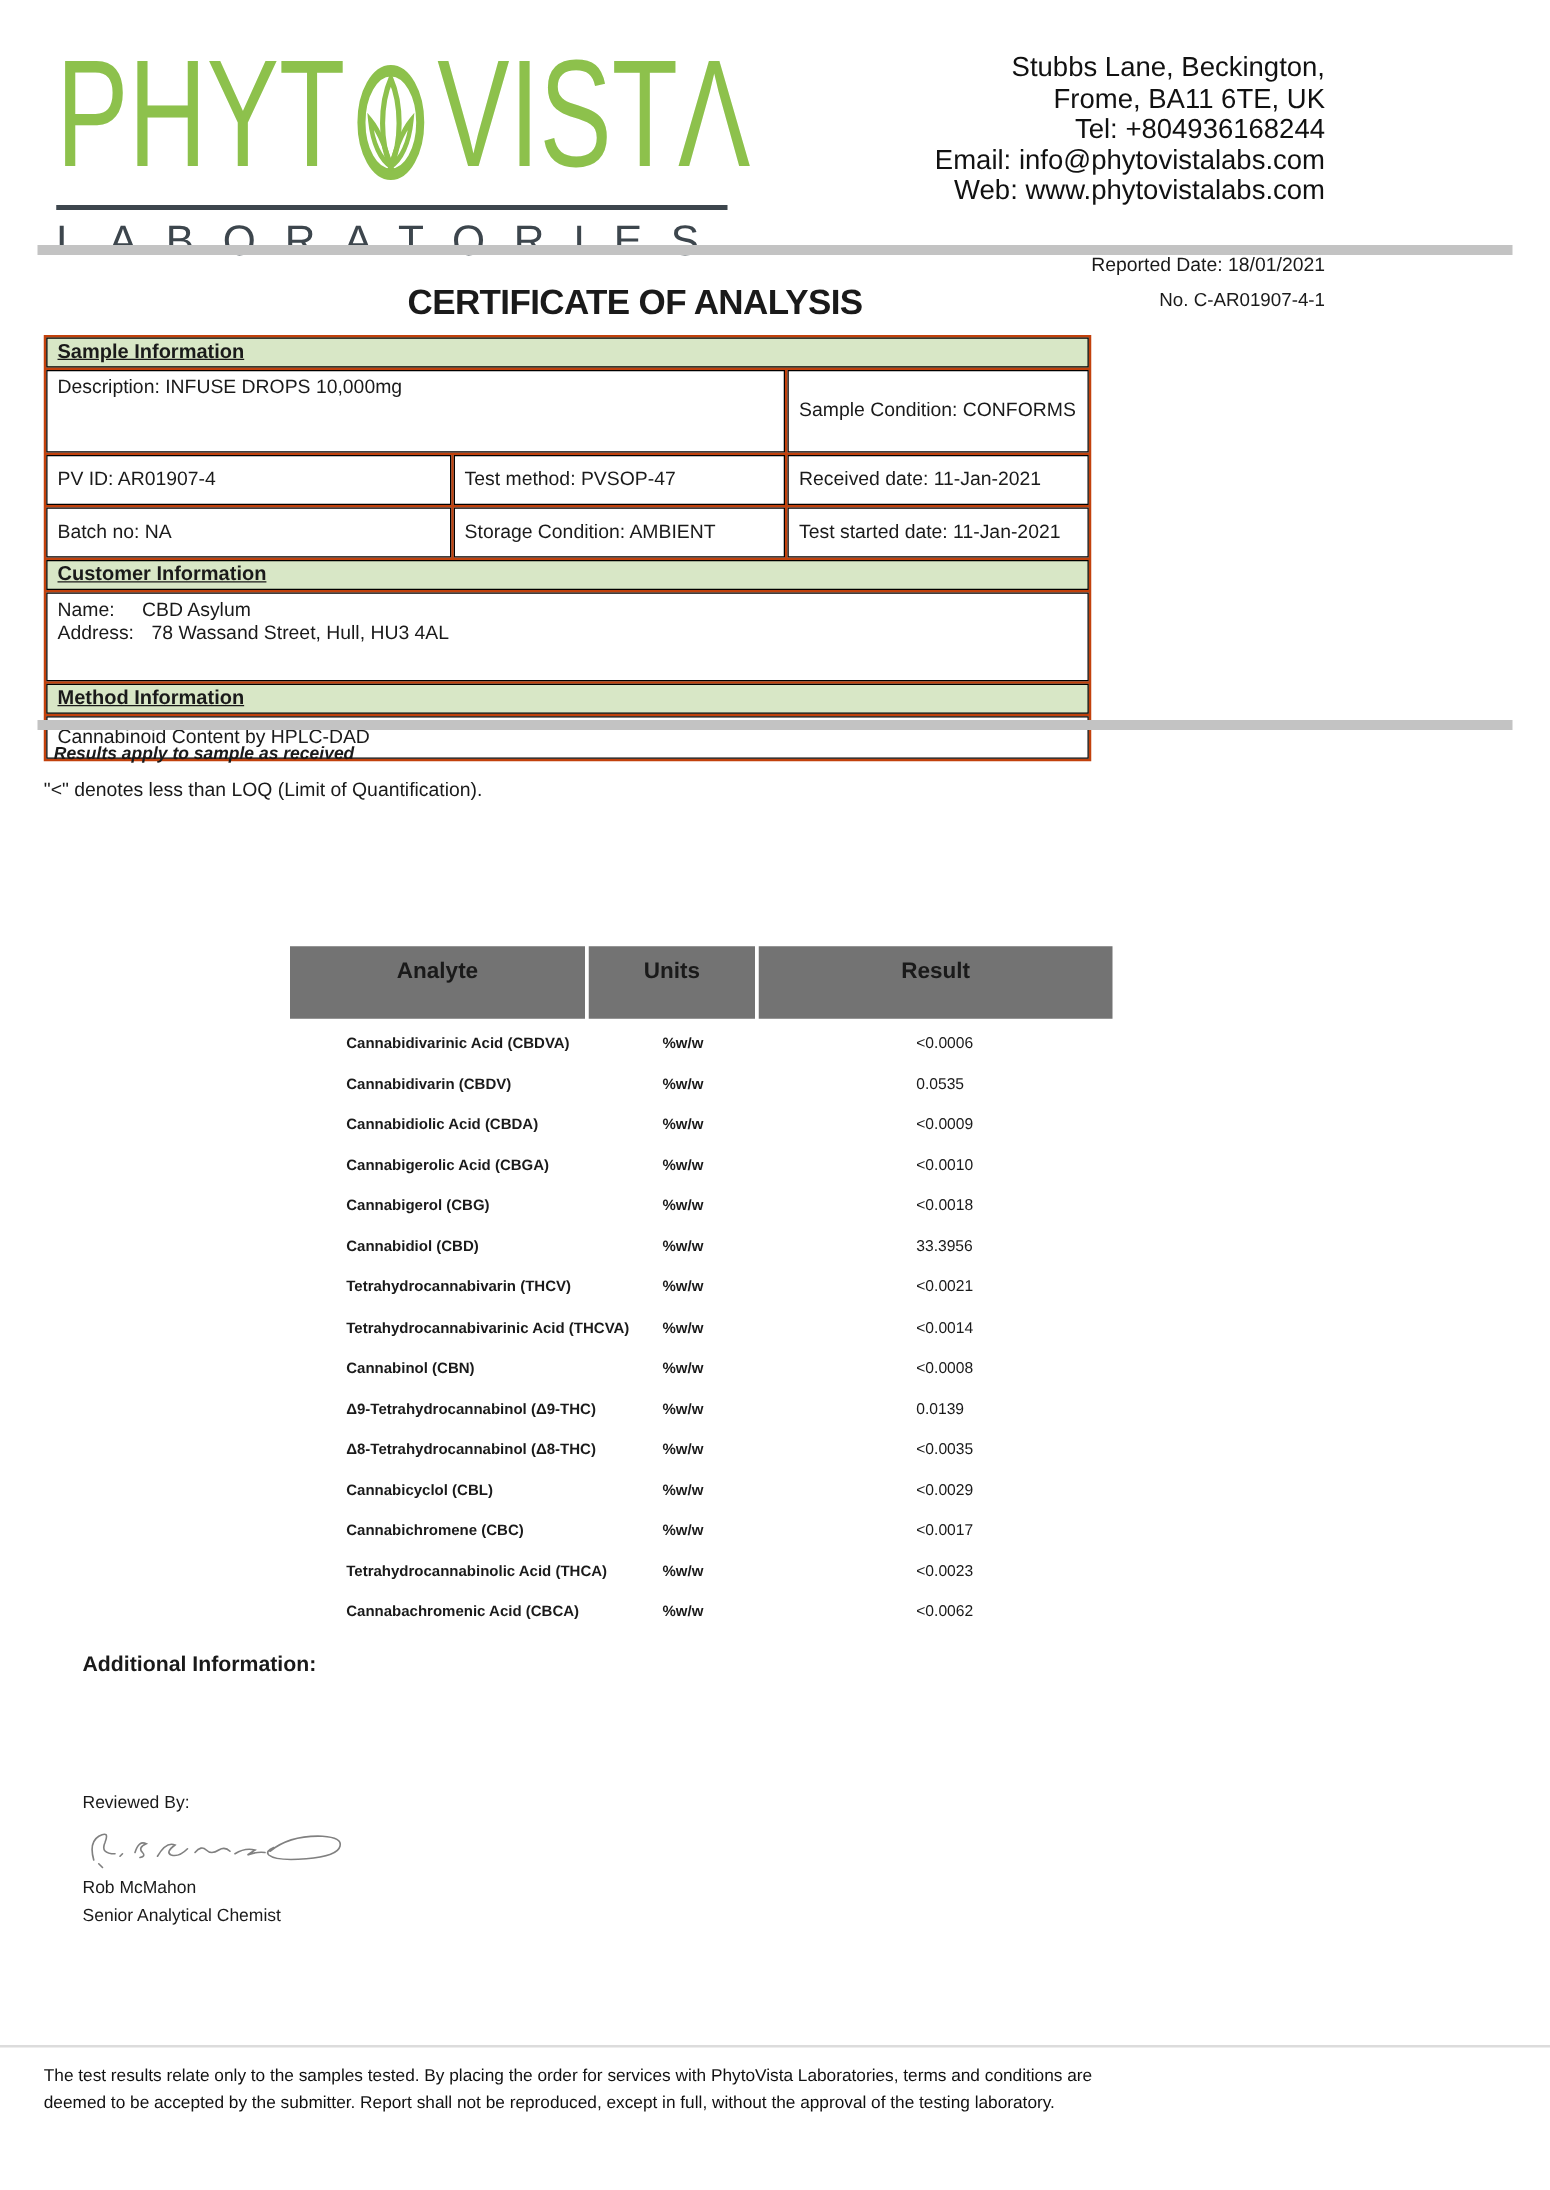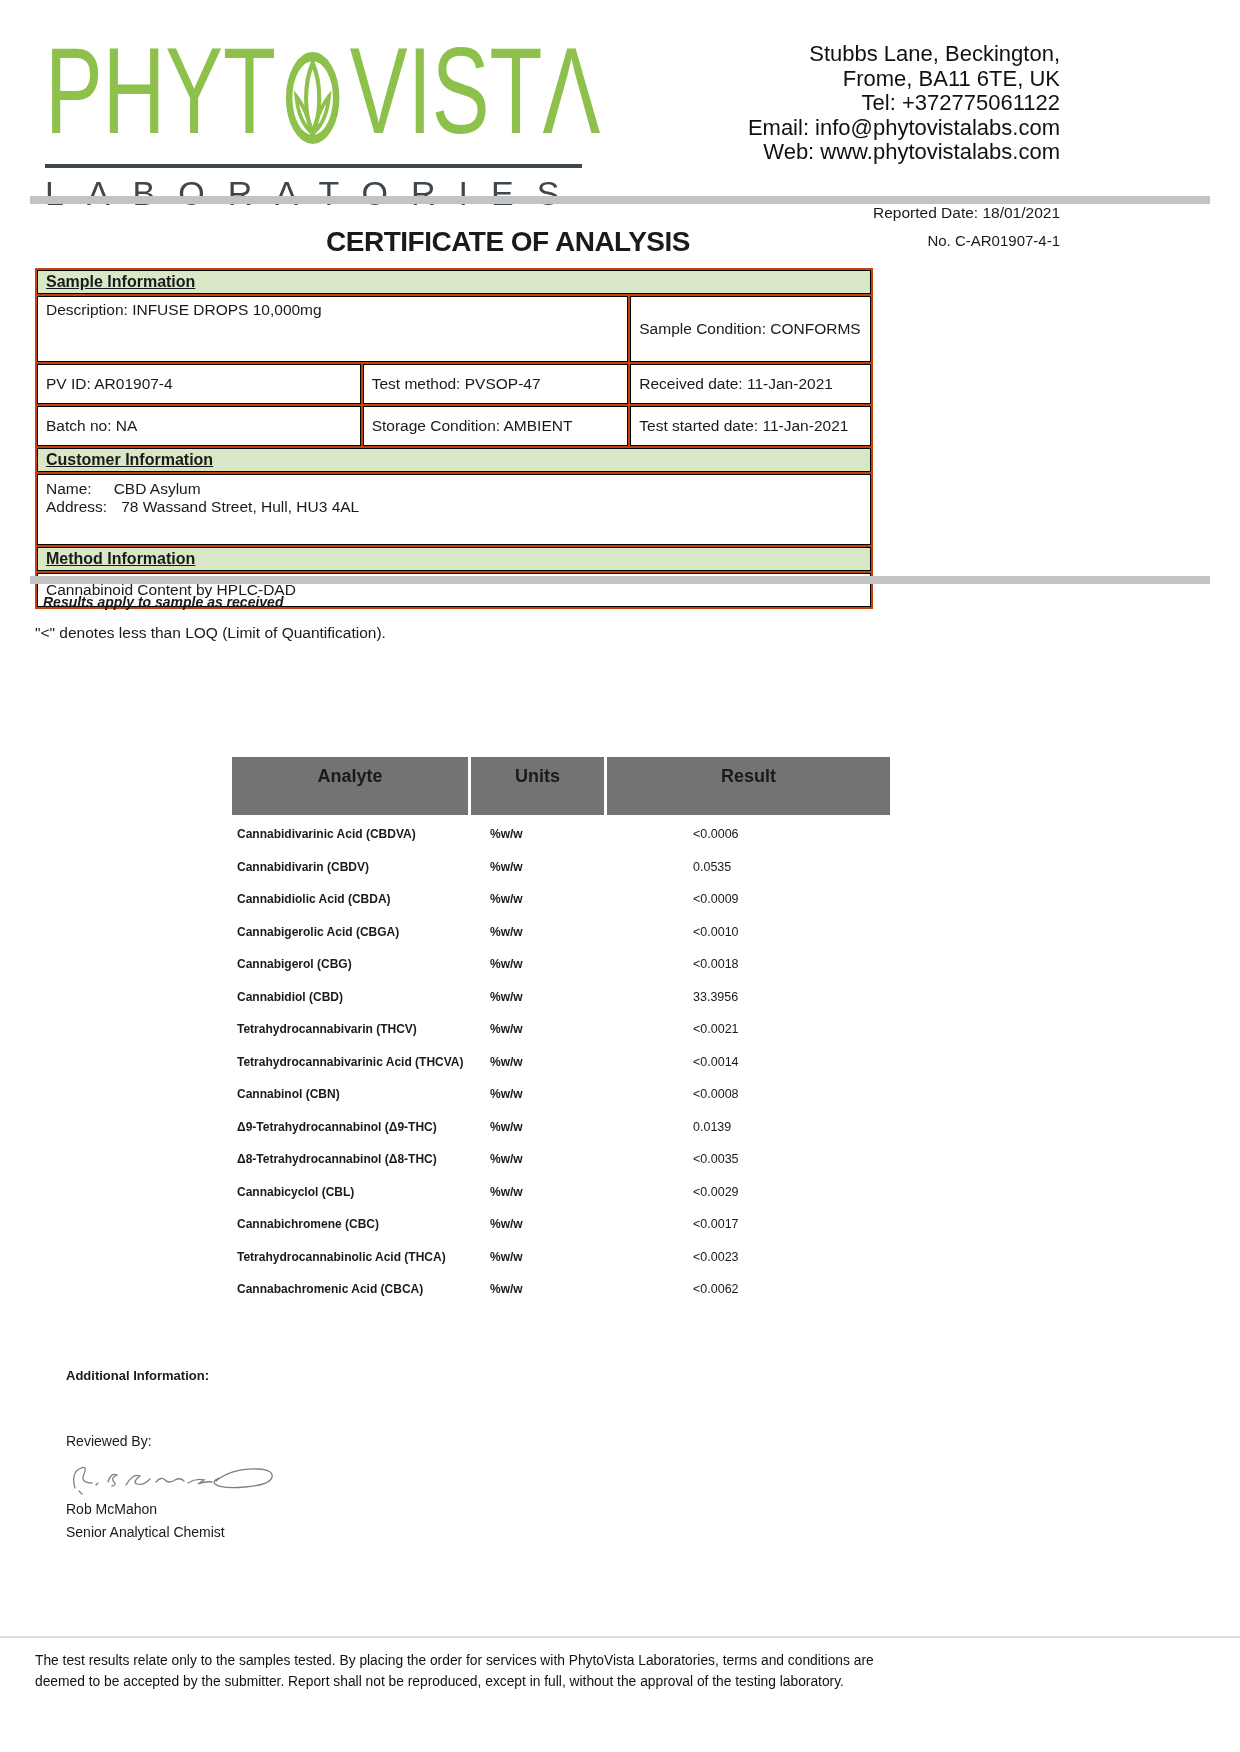--- a/index.html
+++ b/index.html
@@ -63,30 +63,30 @@
   
   .note1{position:absolute;top:594px;left:43px;font-size:14px;font-weight:700;font-style:italic;}
   .note2{position:absolute;top:624px;left:35px;font-size:15.5px;}
   
   .results{position:absolute;top:757px;left:232px;width:658px;}
   .results-header{display:grid;grid-template-columns:236px 133px 283px;column-gap:3px;}
   .results-header .hcell{
     background:#737373;height:58px;box-sizing:border-box;padding-top:9px;
     text-align:center;font-size:18px;font-weight:700;
   }
-  .results-rows{margin-top:3px;}
+  .results-rows{margin-top:3px;margin-left:40px;}
   .result-row{
     display:grid;grid-template-columns:239px 136px auto;
     height:32.5px;align-items:center;
   }
   .result-row .analyte{font-size:12px;font-weight:700;padding-left:5px;}
   .result-row .units{font-size:12px;font-weight:700;padding-left:19px;}
   .result-row .result{font-size:12.5px;padding-left:86px;}
   
-  .additional{position:absolute;top:1322px;left:66px;font-size:13px;font-weight:700;margin-top:46px;}
+  .additional{position:absolute;top:1322px;left:66px;font-size:17px;font-weight:700;}
   .sig-block{position:absolute;top:1432px;left:66px;font-size:14px;line-height:19px;}
   .sig-svg{display:block;width:215px;height:46px;margin:1px 0 0 0;}
   .sig-name{margin-top:2px;}
   .sig-role{margin-top:4px;}
   .footer-divider{position:absolute;top:1636px;left:0;width:100%;height:2px;background:#dcdcdc;}
   .footer{
     position:absolute;top:1650px;left:35px;width:1110px;
     font-size:13.8px;line-height:21px;color:#111;
   }
   .footer div{white-space:nowrap;}
@@ -105,21 +105,21 @@
     </svg>
     <span>VISTΛ</span>
   </div>
   <div class="logo-rule"></div>
   <div class="logo-sub">LABORATORIES</div>
 </div>
 
 <div class="contact">
   <div>Stubbs Lane, Beckington,</div>
   <div>Frome, BA11 6TE, UK</div>
-  <div>Tel: +372775061122</div>
+  <div>Tel: +804936168244</div>
   <div>Email: info@phytovistalabs.com</div>
   <div>Web: www.phytovistalabs.com</div>
 </div>
 
 <div class="gray-bar bar-top"></div>
 
 <div class="reported-date">Reported Date: 18/01/2021</div>
 <div class="page-title">CERTIFICATE OF ANALYSIS</div>
 <div class="cert-no">No. C-AR01907-4-1</div>
 

